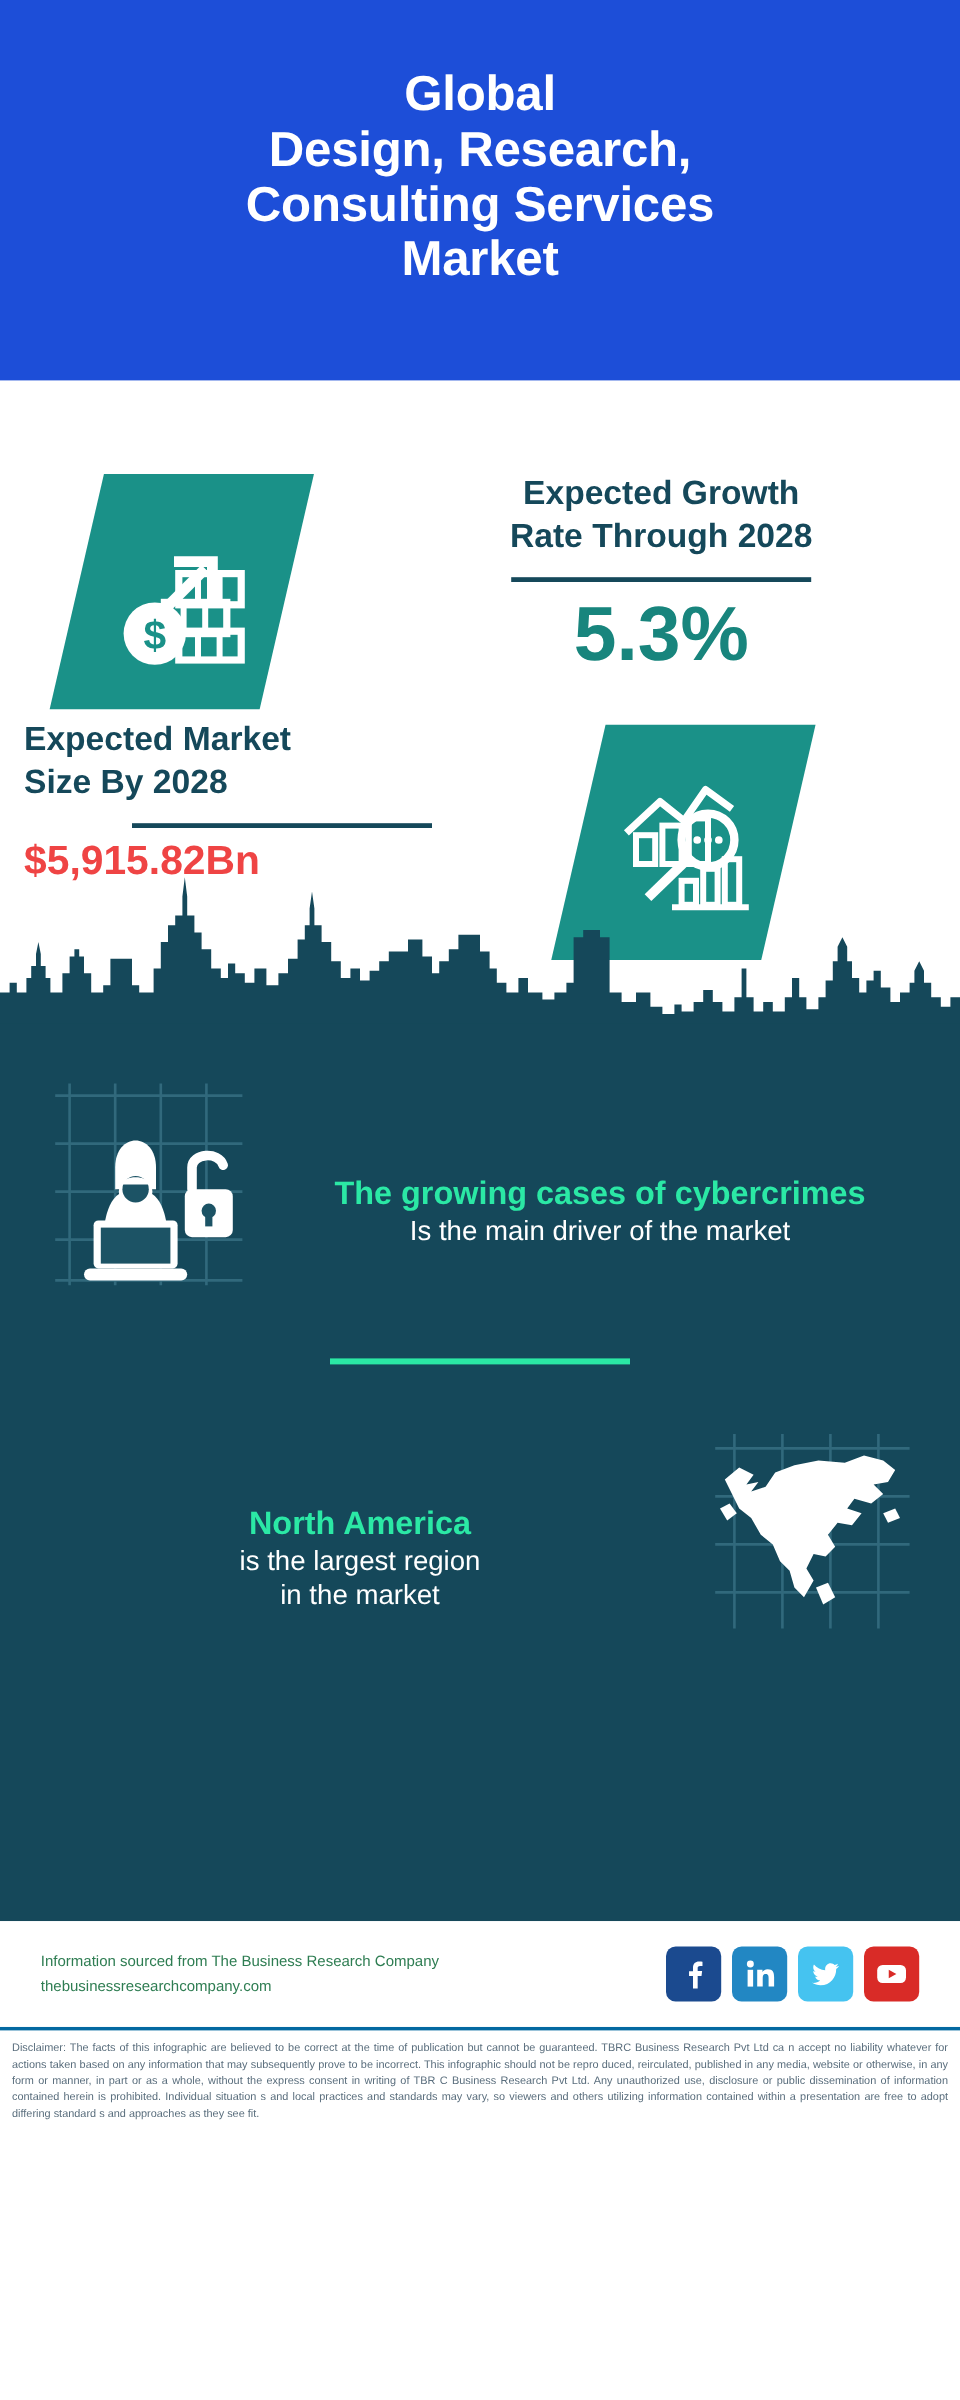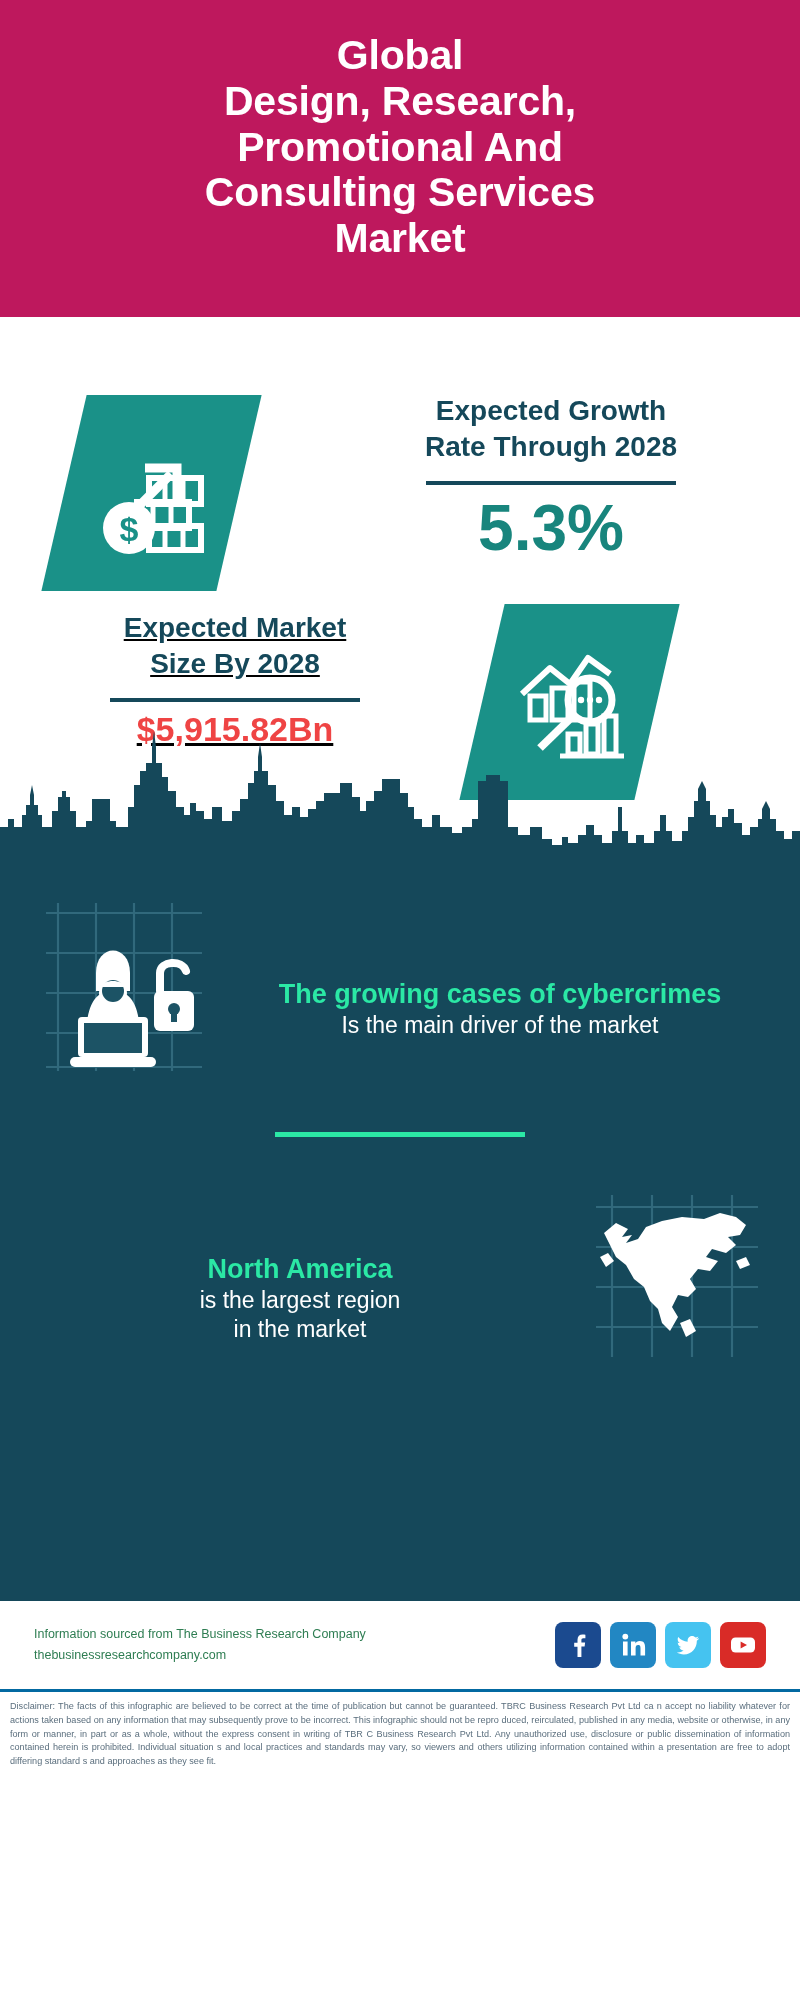--- a/index.html
+++ b/index.html
@@ -8,21 +8,21 @@
     font-family:"Liberation Sans", sans-serif;
     background:#ffffff;
     width:800px; height:2000px;
     overflow:hidden;
     position:relative;
   }
   .infographic{ width:800px; height:2000px; position:relative; background:#fff; }
 
   
   .header{
-    background:#be185d;
+    background:#1d4ed8;
     width:800px;
     height:317px;
     display:flex; align-items:center; justify-content:center;
     text-align:center;
     padding:10px 40px 32px;
   }
   .header h1{
     color:#ffffff;
     font-size:41px;
     font-weight:bold;
@@ -85,24 +85,23 @@
     width:175px; height:196px;
     transform:skewX(-13deg);
   }
   .para-size .glyph{
     position:absolute; inset:0;
     transform:skewX(13deg);
     display:flex; align-items:center; justify-content:center;
   }
   .size-text{
     position:absolute;
-    left:20px; top:20px;
+    left:20px; top:8px;
     width:430px;
-    text-align:center;
-    text-decoration:underline;
+    text-align:left;
   }
   .size-text .lbl{
     color:#15485A;
     font-size:28px;
     font-weight:bold;
     line-height:1.28;
   }
   .size-val{
     color:#ef4444;
     font-size:34px;
@@ -209,21 +208,20 @@
 </style>
 </head>
 <body>
 
 <div class="infographic">
 
   <div class="header">
     <h1>
       <span class="ln">Global</span>
       <span class="ln">Design, Research,</span>
-      <span class="ln">Promotional And</span>
       <span class="ln">Consulting Services</span>
       <span class="ln">Market</span>
     </h1>
   </div>
 
   <div class="stat-one">
 
     <div class="para para-growth">
       <div class="glyph">
         <svg width="130" height="130" viewBox="0 0 130 130" aria-hidden="true">

